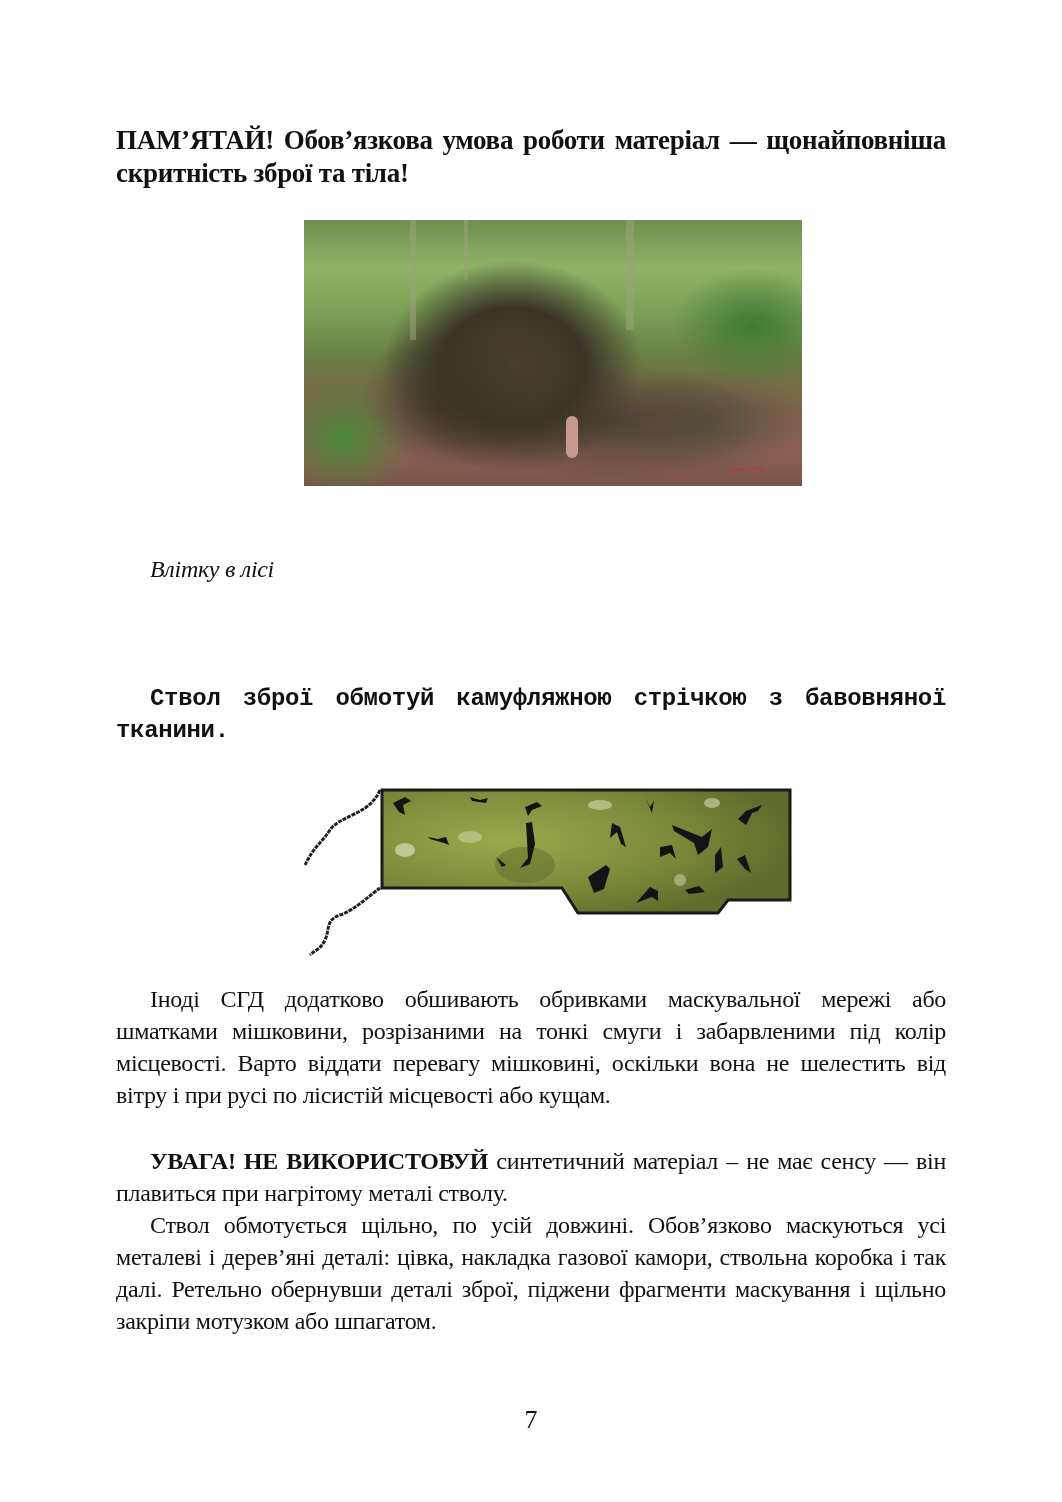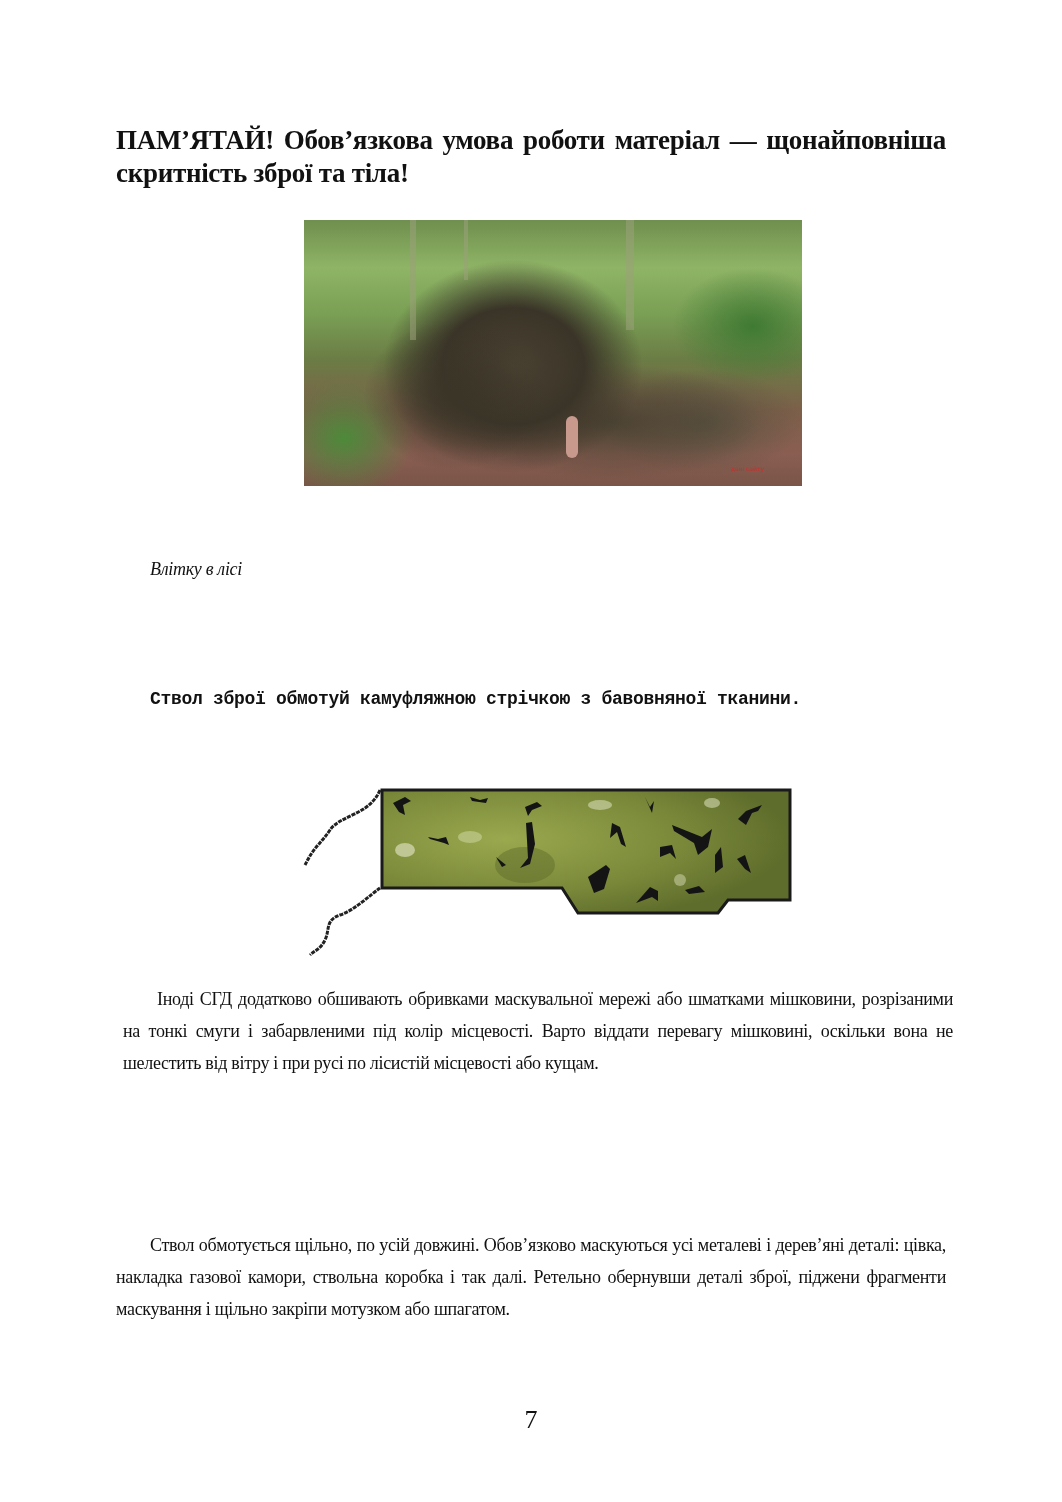--- a/index.html
+++ b/index.html
@@ -17,21 +17,21 @@
     }
     .page {
       position: absolute;
       left: 0; top: 0;
       width: 1062px; height: 1502px;
     }
     .text-block {
       position: absolute;
       left: 116px;
       width: 830px;
-      font-size: 18px;
+      font-size: 24px;
       line-height: 32px;
       text-align: justify;
       letter-spacing: -0.3px;
     }
     .bold { font-weight: bold; }
     .italic { font-style: italic; }
     .indent { text-indent: 34px; }
     p { margin: 0; }
 
     #warning { top: 124px; font-size: 27px; line-height: 33px; }
@@ -75,23 +75,23 @@
     #para1 { top: 587px; }
     #para-bold { top: 683px; font-family: Liberation Mono, monospace; }
 
     
     #tape-figure {
       position: absolute;
       left: 300px; top: 775px;
       width: 500px; height: 185px;
     }
 
-    #para2 { top: 983px; margin-left: 7px; }
+    #para2 { top: 983px; }
     #para3 { top: 1145px; }
-    #para4 { top: 1209px; margin-top: 20px; }
+    #para4 { top: 1209px; }
 
     #page-number {
       position: absolute;
       left: 0; width: 1062px;
       top: 1405px;
       text-align: center;
       font-size: 26px;
     }
   </style>
 </head>
@@ -163,20 +163,25 @@
         <path d="M336 128 l14 -16 l8 4 l0 10 l-6 -4 z"></path>
         <path d="M385 115 l14 -4 l6 6 l-16 2 z"></path>
       </g>
     </svg>
   </div>
 
   <div id="para2" class="text-block indent">
     <p>Іноді СГД додатково обшивають обривками маскувальної мережі або шматками мішковини, розрізаними на тонкі смуги і забарвленими під колір місцевості. Варто віддати перевагу мішковині, оскільки вона не шелестить від вітру і при русі по лісистій місцевості або кущам.</p>
   </div>
 
+  <div id="para3" class="text-block indent">
+    <p>
+      <span class="bold">УВАГА! НЕ ВИКОРИСТОВУЙ</span><span> синтетичний матеріал – не має сенсу — він плавиться при нагрітому металі стволу.</span>
+    </p>
+  </div>
 
   <div id="para4" class="text-block indent">
     <p>Ствол обмотується щільно, по усій довжині. Обов’язково маскуються усі металеві і дерев’яні деталі: цівка, накладка газової камори, ствольна коробка і так далі. Ретельно обернувши деталі зброї, піджени фрагменти маскування і щільно закріпи мотузком або шпагатом.</p>
   </div>
 
   <div id="page-number">7</div>
 
 </div>
 
 </body></html>

